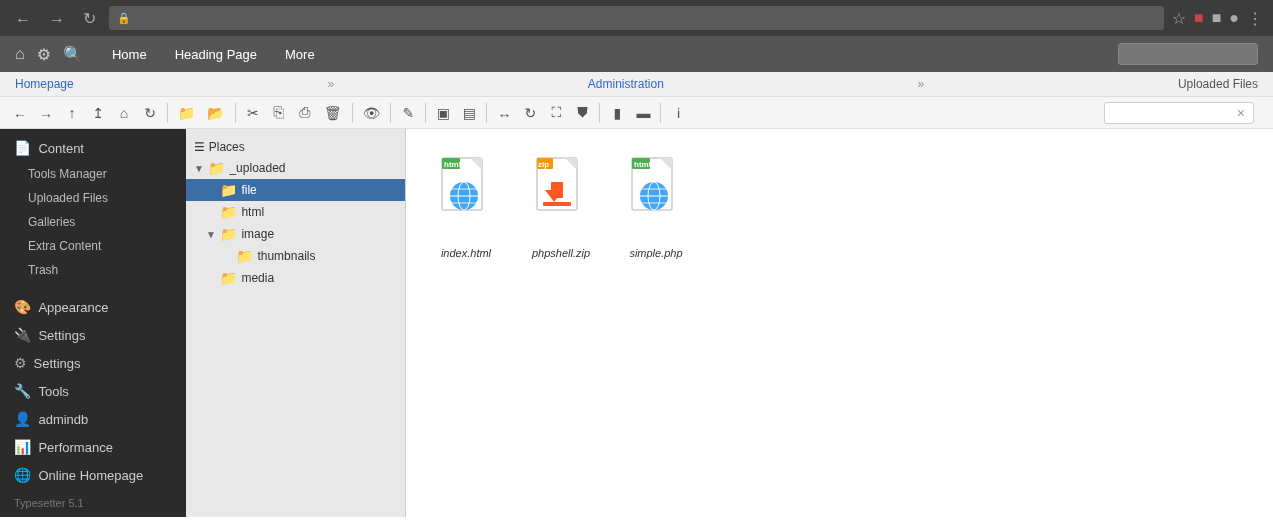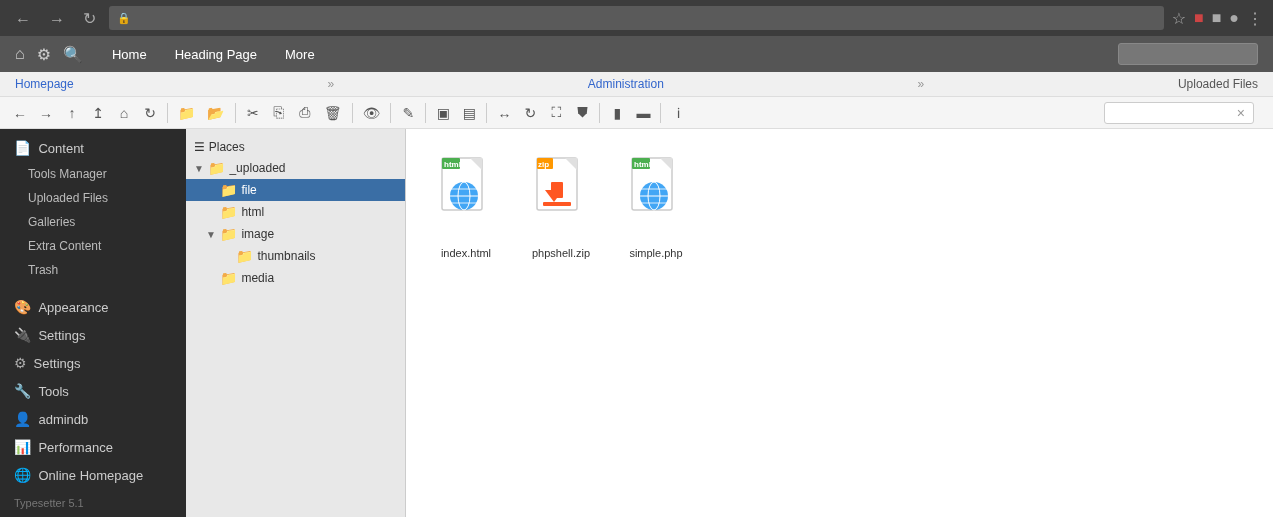--- a/index.html
+++ b/index.html
@@ -249,20 +249,21 @@
       align-items: center;
       justify-content: center;
       position: relative;
     }
     .file-name {
       font-size: 11px;
       color: #333;
       text-align: center;
       margin-top: 3px;
       word-break: break-all;
+      font-style: italic;
     }
   </style>
 </head>
 <body>
 
 <div class="browser-bar">
   <button class="nav-btn">←</button>
   <button class="nav-btn">→</button>
   <button class="nav-btn">↻</button>
   <div class="address-bar">

